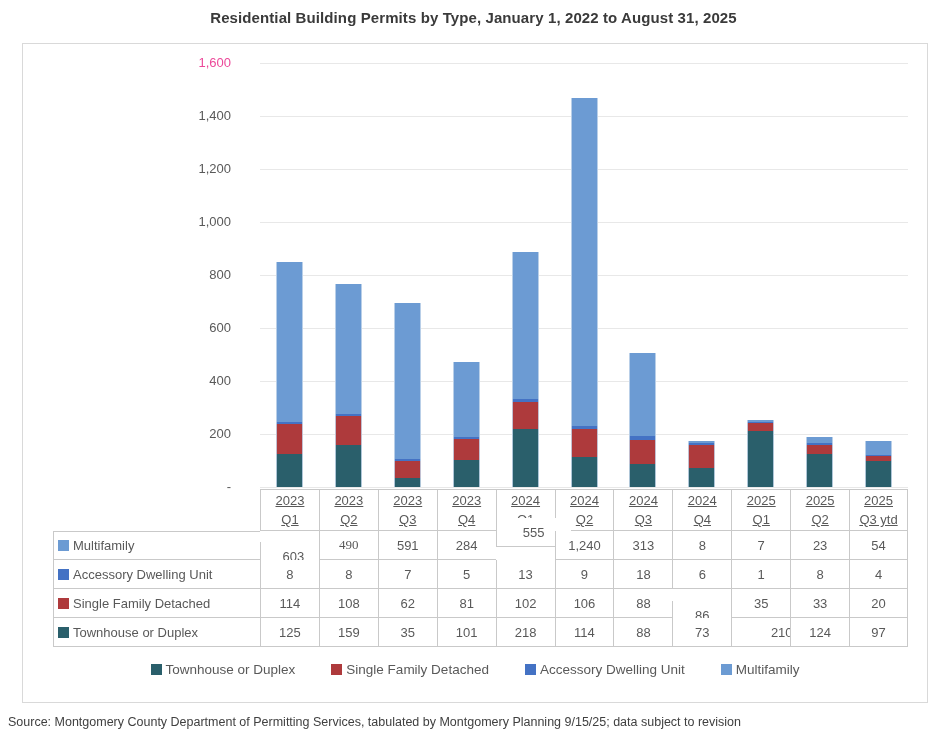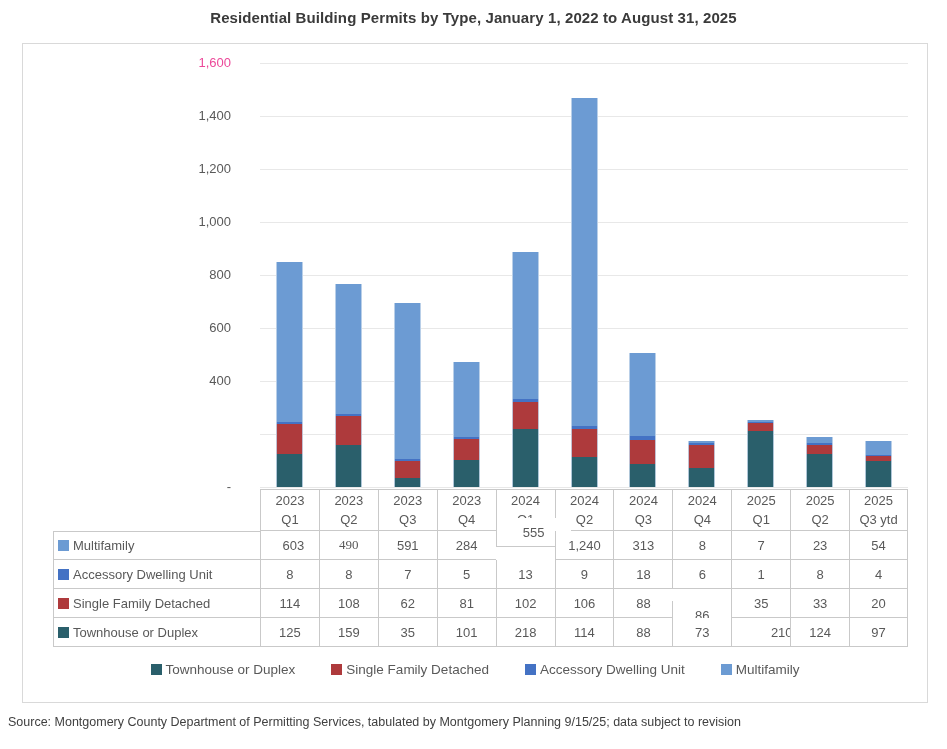--- a/index.html
+++ b/index.html
@@ -13,21 +13,21 @@
          font-size:13px;color:#595959;line-height:18px;}
   .gridline{position:absolute;height:1px;background:#e8e8e8;}
   .bar-seg{position:absolute;box-sizing:border-box;
            border-left:1px solid rgba(199,216,235,.85);
            border-right:1px solid rgba(199,216,235,.85);}
   .cell{position:absolute;box-sizing:border-box;background:#fff;
         border-left:1px solid #c9c9c9;border-bottom:1px solid #c9c9c9;
         font-size:13px;color:#595959;display:flex;align-items:center;justify-content:center;}
   .cell.htop{border-top:1px solid #c9c9c9;}
   .cell.hright{border-right:1px solid #c9c9c9;}
-  .cell.header{flex-direction:column;line-height:19px;}
+  .cell.header{flex-direction:column;line-height:19px;text-decoration:underline;}
   .cell.rowlabel{justify-content:flex-start;padding-left:4px;}
   .swatch{display:inline-block;width:11px;height:11px;margin-right:4px;flex:0 0 auto;}
   .legend{position:absolute;left:0;top:618px;width:100%;display:flex;
           justify-content:center;align-items:center;column-gap:36px;
           font-size:13.5px;color:#595959;}
   .legend-item{display:flex;align-items:center;white-space:nowrap;}
   .source{position:absolute;left:8px;top:715px;font-size:12.5px;color:#404040;}
 </style>
 </head>
 <body>
@@ -43,20 +43,21 @@
       <div class="ytick" style="top: 116px; color: rgb(89, 89, 89);">1,200</div>
       <div class="gridline" style="left: 237px; top: 178px; width: 648px; background: rgb(232, 232, 232);"></div>
       <div class="ytick" style="top: 169px; color: rgb(89, 89, 89);">1,000</div>
       <div class="gridline" style="left: 237px; top: 231px; width: 648px; background: rgb(232, 232, 232);"></div>
       <div class="ytick" style="top: 222px; color: rgb(89, 89, 89);">800</div>
       <div class="gridline" style="left: 237px; top: 284px; width: 648px; background: rgb(232, 232, 232);"></div>
       <div class="ytick" style="top: 275px; color: rgb(89, 89, 89);">600</div>
       <div class="gridline" style="left: 237px; top: 337px; width: 648px; background: rgb(232, 232, 232);"></div>
       <div class="ytick" style="top: 328px; color: rgb(89, 89, 89);">400</div>
       <div class="gridline" style="left: 237px; top: 390px; width: 648px; background: rgb(232, 232, 232);"></div>
+      <div class="ytick" style="top: 381px; color: rgb(89, 89, 89);">200</div>
       <div class="gridline" style="left: 237px; top: 443px; width: 648px; background: rgb(232, 232, 232);"></div>
       <div class="ytick" style="top: 434px; color: rgb(89, 89, 89);">-</div>
       <div class="bar-seg" style="left: 252.955px; top: 409.875px; width: 27px; height: 33.125px; background: rgb(42, 95, 107);"></div>
       <div class="bar-seg" style="left: 252.955px; top: 379.665px; width: 27px; height: 30.21px; background: rgb(174, 58, 60);"></div>
       <div class="bar-seg" style="left: 252.955px; top: 377.545px; width: 27px; height: 2.12px; background: rgb(68, 114, 196);"></div>
       <div class="bar-seg" style="left: 252.955px; top: 217.75px; width: 27px; height: 159.795px; background: rgb(108, 155, 211);"></div>
       <div class="bar-seg" style="left: 311.864px; top: 400.865px; width: 27px; height: 42.135px; background: rgb(42, 95, 107);"></div>
       <div class="bar-seg" style="left: 311.864px; top: 372.245px; width: 27px; height: 28.62px; background: rgb(174, 58, 60);"></div>
       <div class="bar-seg" style="left: 311.864px; top: 370.125px; width: 27px; height: 2.12px; background: rgb(68, 114, 196);"></div>
       <div class="bar-seg" style="left: 311.864px; top: 240.275px; width: 27px; height: 129.85px; background: rgb(108, 155, 211);"></div>
@@ -137,21 +138,21 @@
         <div>Q2</div>
       </div>
       <div class="cell header htop hright" style="left: 826.091px; top: 445px; width: 58.9091px; height: 42px;">
         <div>2025</div>
         <div>Q3 ytd</div>
       </div>
       <div class="cell rowlabel htop" style="left: 30px; top: 487px; width: 207px; height: 29px;">
         <div class="swatch" style="background: rgb(108, 155, 211);"></div>
         <div>Multifamily</div>
       </div>
-      <div class="cell" style="left: 237px; top: 487px; width: 58.9091px; height: 29px; padding-left: 7px;">603</div>
+      <div class="cell" style="left: 237px; top: 498px; width: 58.9091px; height: 29px; padding-left: 7px;">603</div>
       <div class="cell" style="left: 295.909px; top: 487px; width: 58.9091px; height: 29px; font-family: Liberation Serif, serif;">490</div>
       <div class="cell" style="left: 354.818px; top: 487px; width: 58.9091px; height: 29px;">591</div>
       <div class="cell" style="left: 413.727px; top: 487px; width: 58.9091px; height: 29px;">284</div>
       <div class="cell" style="left: 472.636px; top: 474px; width: 75px; height: 29px;">555</div>
       <div class="cell" style="left: 531.545px; top: 487px; width: 58.9091px; height: 29px;">1,240</div>
       <div class="cell" style="left: 590.455px; top: 487px; width: 58.9091px; height: 29px;">313</div>
       <div class="cell" style="left: 649.364px; top: 487px; width: 58.9091px; height: 29px;">8</div>
       <div class="cell" style="left: 708.273px; top: 487px; width: 58.9091px; height: 29px;">7</div>
       <div class="cell" style="left: 767.182px; top: 487px; width: 58.9091px; height: 29px;">23</div>
       <div class="cell hright" style="left: 826.091px; top: 487px; width: 58.9091px; height: 29px;">54</div>

